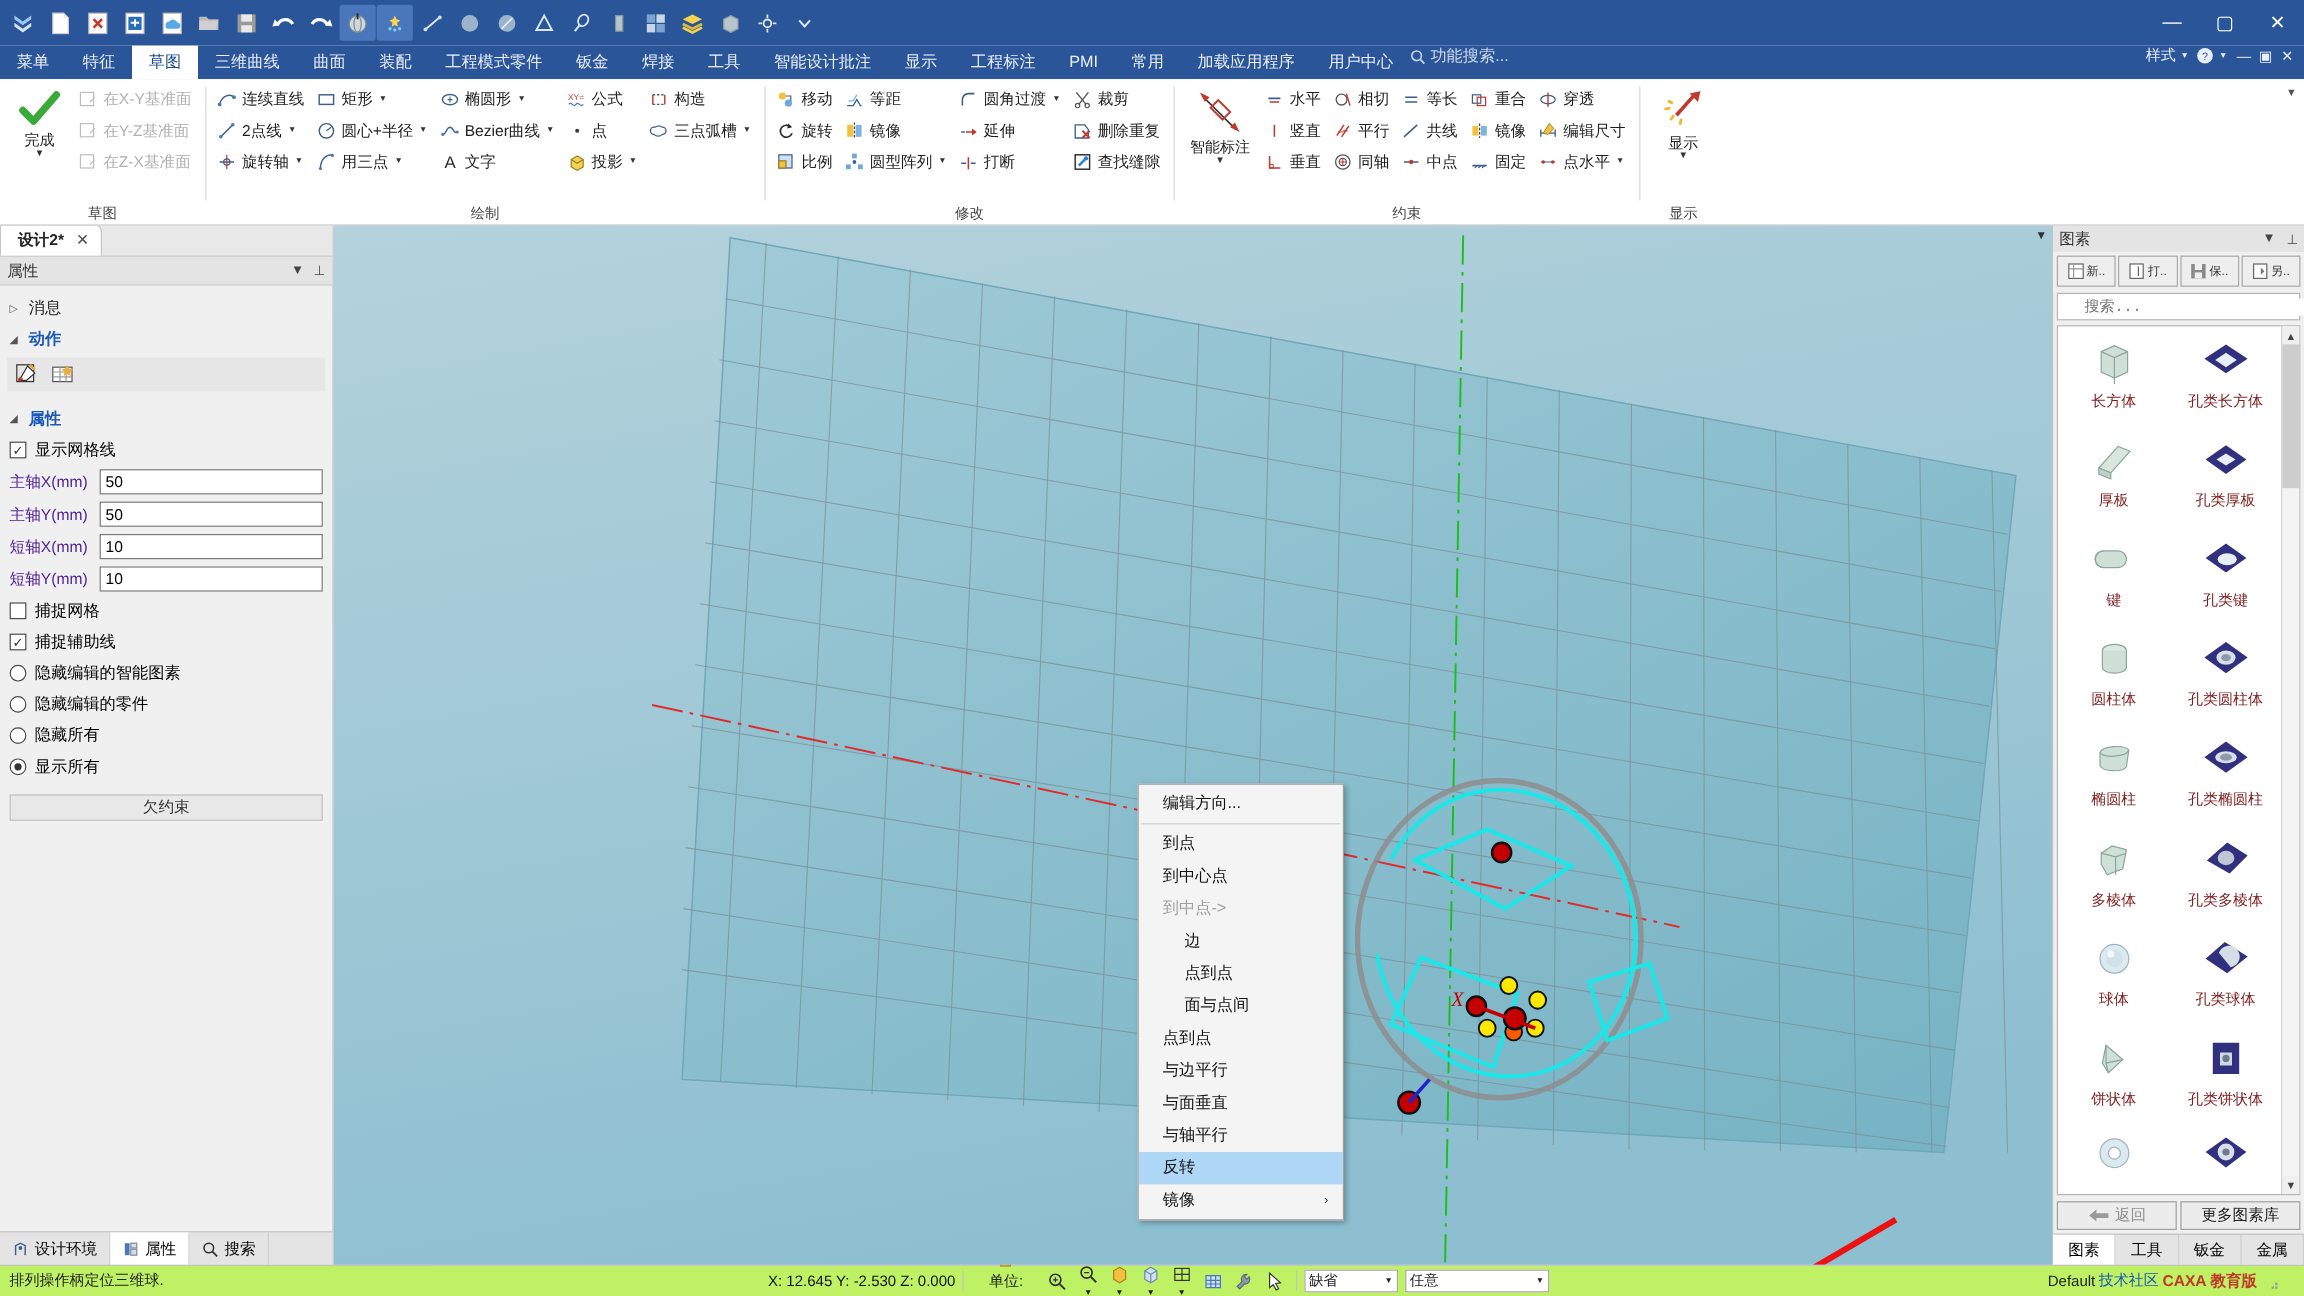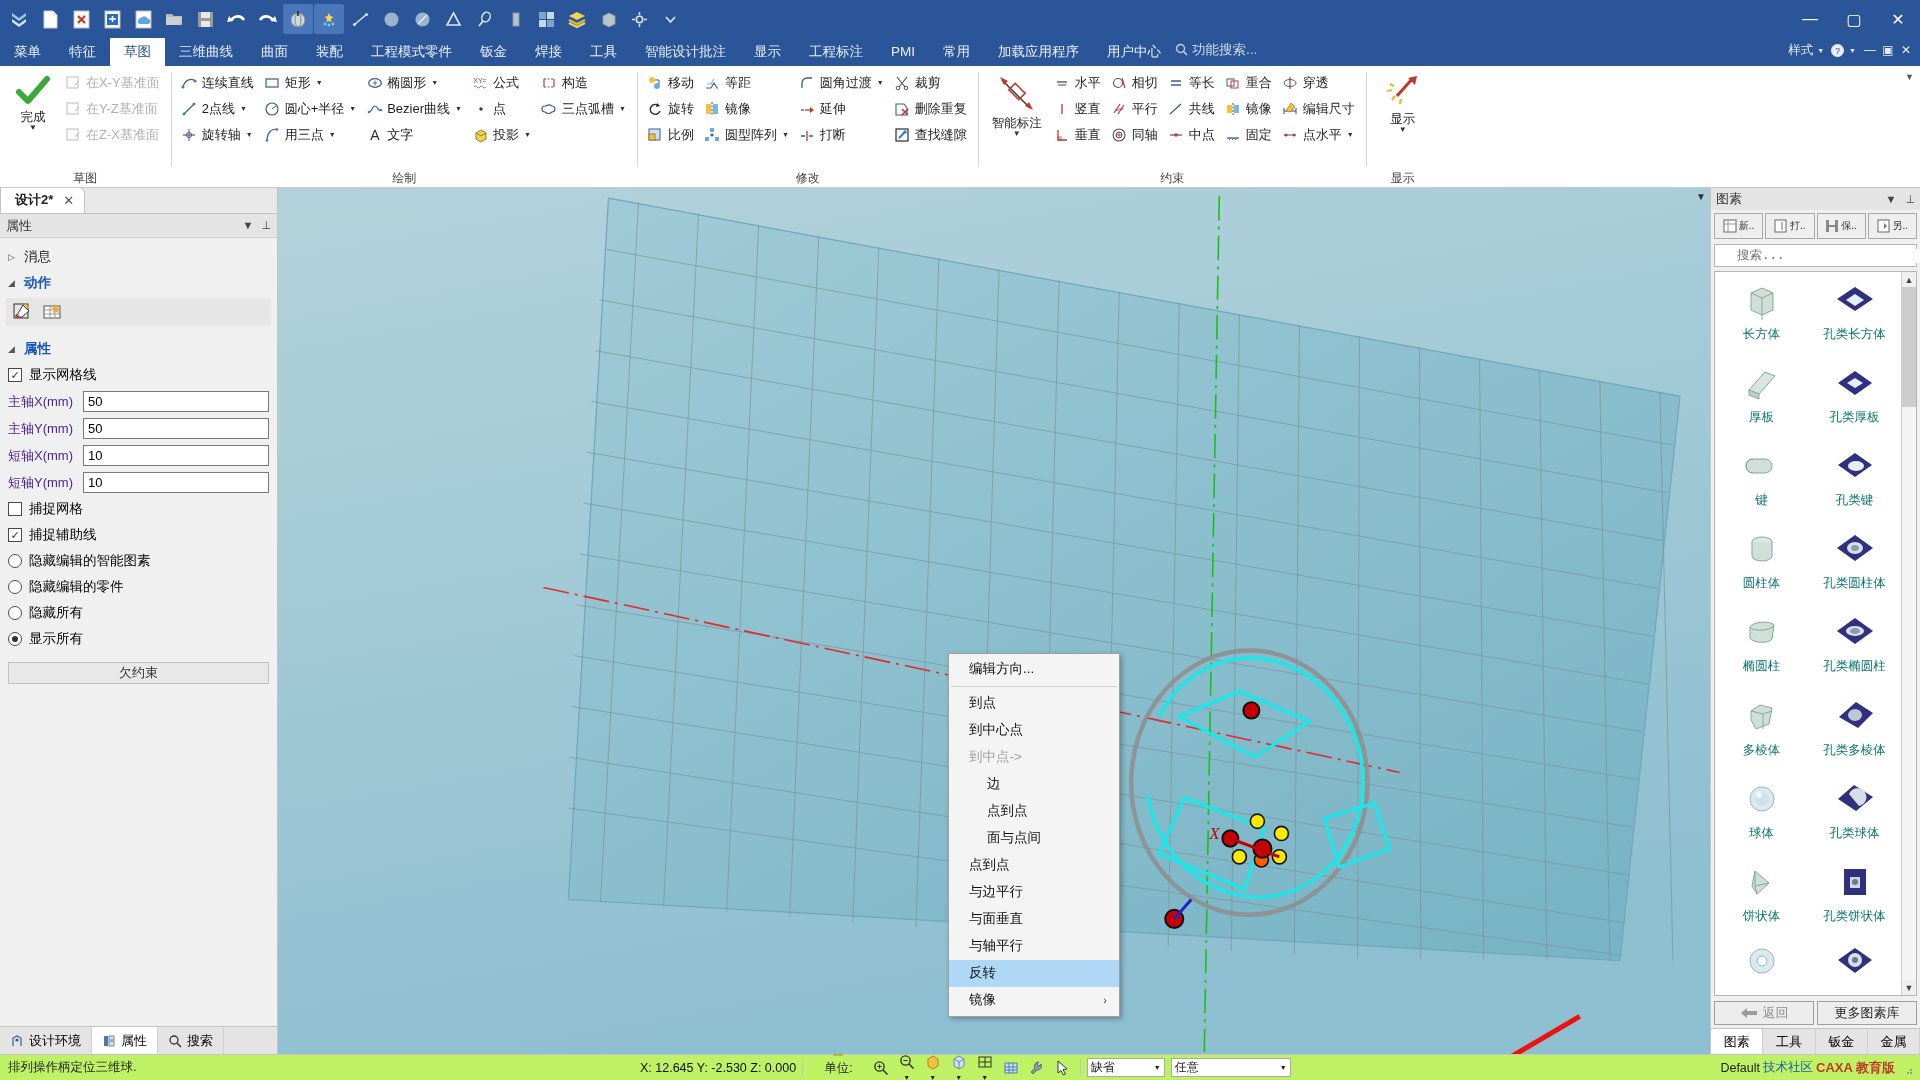--- a/index.html
+++ b/index.html
@@ -26,21 +26,21 @@
     font-size: 14px; pointer-events: none;
   }
   .wbtns { margin-left: auto; display: flex; }
   .wbtns div {
     width: 44px; height: 38px; display: flex; align-items: center; justify-content: center;
     font-size: 16px; cursor: pointer;
   }
 
   
   .tabbar {
-    height: 28px; background: #2a5699; display: flex; align-items: center;
+    height: 28px; background: #2a5699; display: flex; align-items: flex-start;
     color: #e9eef7; font-size: 13.5px; position: relative; flex: none;
   }
   .tabbar .tab {
     padding: 5px 14px 6px; cursor: pointer; white-space: nowrap; line-height: 17px;
   }
   .tabbar .tab.active { background: #fff; color: #1a4a8a; font-weight: normal; }
   .tabbar .right { margin-left: auto; display: flex; align-items: center; padding-right: 6px; gap: 6px; }
   .searchbox { display: flex; align-items: center; gap: 4px; opacity: .85; padding-bottom: 5px; }
   .stylegrp { display: flex; align-items: center; gap: 4px; padding-bottom: 4px; font-size: 12.5px; }
   .minibtns { display: flex; gap: 2px; padding-bottom: 4px; }
@@ -145,21 +145,21 @@
     flex: 1; height: 26px; border: 1px solid #a9a9a9; background: #eeeeee; display: flex;
     align-items: center; justify-content: center; gap: 2px; font-size: 10px; color: #333; cursor: pointer; overflow: hidden;
   }
   .rp-search { display: flex; align-items: center; border: 1px solid #b5b5b5; background: #fff; margin: 2px 3px; height: 23px; }
   .rp-search input { flex: 1; border: none; outline: none; font-size: 12.5px; padding: 0 22px; color: #3b82f6; font-family: Liberation Mono, monospace; }
   .rp-search .xbtn { width: 22px; height: 21px; border: 1px solid #b5b5b5; background: #eee; color: #d33; font-size: 15px;
     display: flex; align-items: center; justify-content: center; cursor: pointer; }
   .rp-grid-wrap { flex: 1; margin: 2px 3px; border: 1px solid #b5b5b5; background: #fff; display: flex; min-height: 0; }
   .rp-grid { flex: 1; display: grid; grid-template-columns: 1fr 1fr; padding: 4px 0 0; overflow: hidden; }
   .shapecell { display: flex; flex-direction: column; align-items: center; padding: 5px 0 6px; cursor: pointer; }
-  .shapecell .lbl { font-size: 12.5px; color: #0f766e; margin-top: 3px; }
+  .shapecell .lbl { font-size: 12.5px; color: #7f1d1d; margin-top: 3px; }
   .rp-scroll { width: 15px; background: #f0f0f0; border-left: 1px solid #ccc; display: flex; flex-direction: column; }
   .rp-scroll .arw { height: 15px; display: flex; align-items: center; justify-content: center; font-size: 9px; color: #444; cursor: pointer; background: #efefef; }
   .rp-scroll .thumb { background: #cdcdcd; height: 120px; margin: 0; cursor: pointer; }
   .rp-scroll .track { flex: 1; background: #f4f4f4; }
   .rp-foot { display: flex; gap: 3px; padding: 3px; }
   .rp-foot .fbtn {
     flex: 1; height: 24px; border: 1px solid #a0a0a0; background: #ececec; display: flex;
     align-items: center; justify-content: center; gap: 5px; font-size: 13px; color: #222; cursor: pointer;
   }
   .rp-foot .fbtn.dis { color: #8f8f8f; }
@@ -173,21 +173,21 @@
     align-items: center; font-size: 12.5px; color: #222; flex: none; gap: 0;
   }
   .sb-msg { padding-left: 8px; width: 640px; }
   .sb-coord { font-size: 12.5px; color: #111; }
   .sb-sep { width: 1px; height: 17px; background: #c4c4c4; margin: 0 6px; }
   .sb-item { display: flex; align-items: center; gap: 4px; padding: 0 5px; cursor: pointer; flex-direction: column; }
   .sb-dropdown {
     border: 1px solid #a9a9a9; background: #fff; height: 19px; display: flex; align-items: center;
     padding: 0 3px; font-size: 12px; min-width: 78px; justify-content: space-between; cursor: pointer;
   }
-  .sb-right { margin-left: auto; display: flex; align-items: center; padding-right: 6px; gap: 3px; }
+  .sb-right { margin-left: auto; display: flex; align-items: center; padding-right: 20px; gap: 3px; }
   .brandtxt { font-weight: bold; font-size: 13px; }
 
   
   .ctxmenu {
     position: absolute; background: #f4f4f4; border: 1px solid #a0a0a0; z-index: 40;
     padding: 2px 0; box-shadow: 2px 2px 5px rgba(0,0,0,.3); font-size: 13.5px; min-width: 172px;
   }
   .ctxmenu .mi { padding: 4px 12px 5px 20px; white-space: nowrap; cursor: pointer; color: #111; display: flex; align-items: center; }
   .ctxmenu .mi.dis { color: #a0a0a0; cursor: default; }
   .ctxmenu .mi.sel { background: #aed8f5; }

